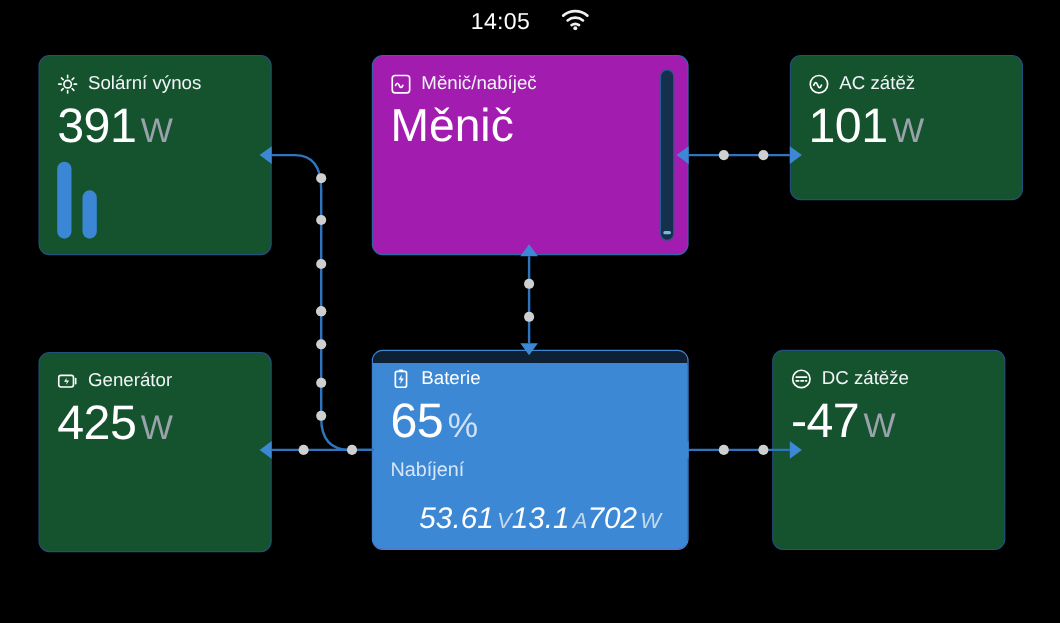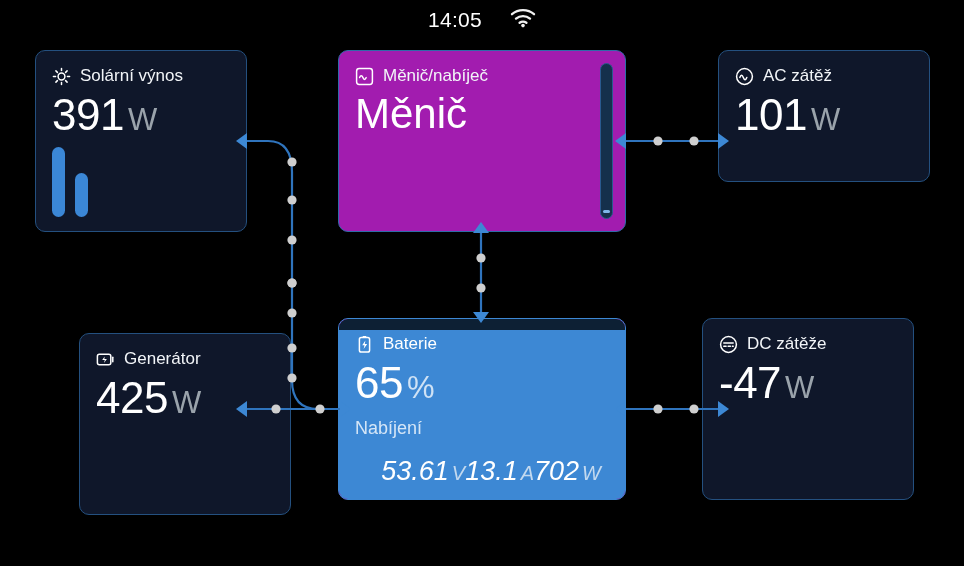--- a/index.html
+++ b/index.html
@@ -20,21 +20,21 @@
   .wifi { display: block; }
 
   
   .card {
     position: absolute;
     border-radius: 10px;
     background: #a21caf;
     border: 1.5px solid #2f6aa8;
     overflow: hidden;
   }
-  .card.plain { border-color: #24507f; background: #0f172a; }
+  .card.plain { border-color: #24507f; background: #14532d; }
   .card-inner { position: relative; width: 100%; height: 100%; padding: 14px 16px; z-index: 3; }
 
   .card-head { display: flex; align-items: center; gap: 9px; height: 22px; }
   .card-title { color: #f2f5f8; font-size: 17px; white-space: nowrap; }
   .icon { width: 19px; height: 19px; flex: 0 0 19px; display: block; }
 
   .big { margin-top: 2px; color: #ffffff; font-size: 44px; line-height: 52px; white-space: nowrap; letter-spacing: -.5px; }
   .unit { color: #9aa3ab; font-size: 31px; margin-left: 4px; letter-spacing: 0; }
   .bigtext { margin-top: 1px; color: #ffffff; font-size: 42px; line-height: 52px; white-space: nowrap; }
 
@@ -176,21 +176,21 @@
             <circle cx="9.5" cy="9.5" r="7.9" stroke="#ffffff" stroke-width="1.5" fill="none"></circle>
             <path d="M4.8 10.4c1.1-3 2.4-3 3.5 0s2.4 3 3.5 0" stroke="#ffffff" stroke-width="1.5" fill="none" stroke-linecap="round"></path>
           </svg>
         </span>
         <span class="card-title">AC zátěž</span>
       </div>
       <div class="big"><span>101</span><span class="unit">W</span></div>
     </div>
   </div>
 
-  <div class="card plain" style="left:35px; top:333px; width:212px; height:182px;margin-left:44px;">
+  <div class="card plain" style="left:35px; top:320px; width:212px; height:182px;">
     <div class="card-inner">
       <div class="card-head">
         <span class="icon">
           <svg viewBox="0 0 19 19" width="19" height="19">
             <rect x="1.4" y="4.2" width="13.4" height="10.6" rx="2" stroke="#ffffff" stroke-width="1.5" fill="none"></rect>
             <path d="M16.8 7.2v4.6" stroke="#ffffff" stroke-width="1.5" stroke-linecap="round"></path>
             <path d="M8.6 6.4 6.2 10.1h2.6l-0.9 2.9 3-4h-2.5z" fill="#ffffff"></path>
           </svg>
         </span>
         <span class="card-title">Generátor</span>

